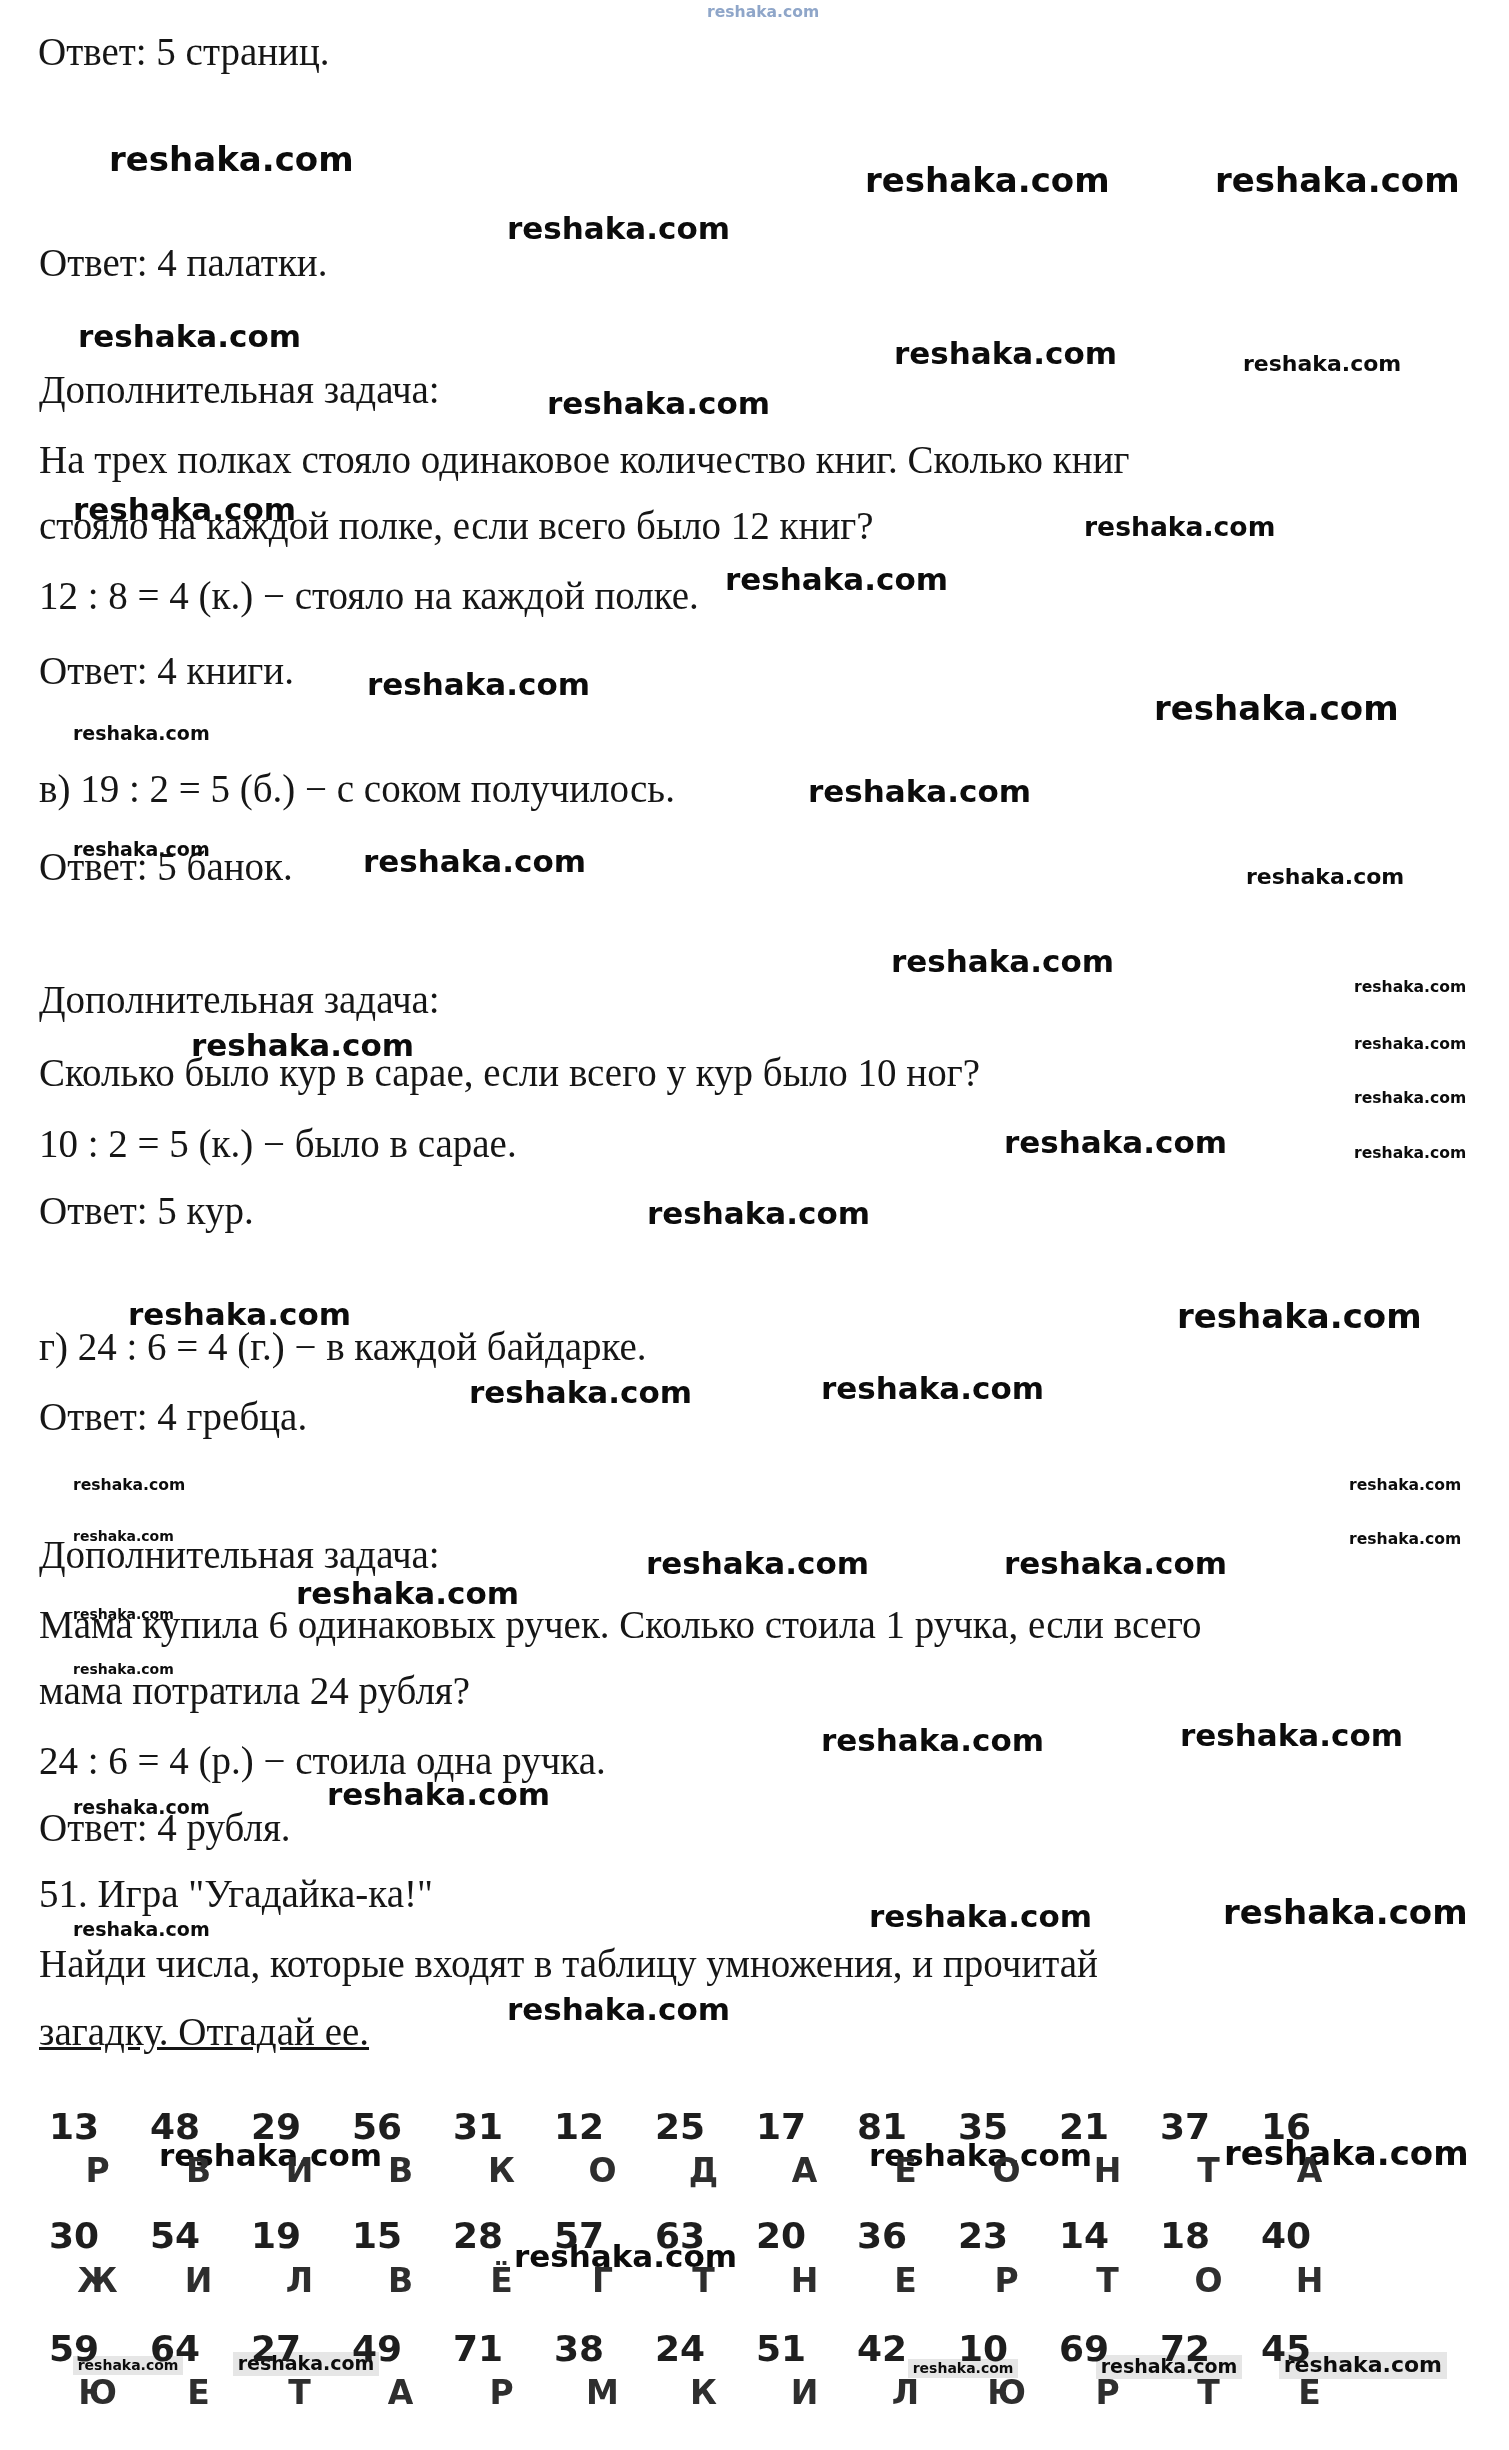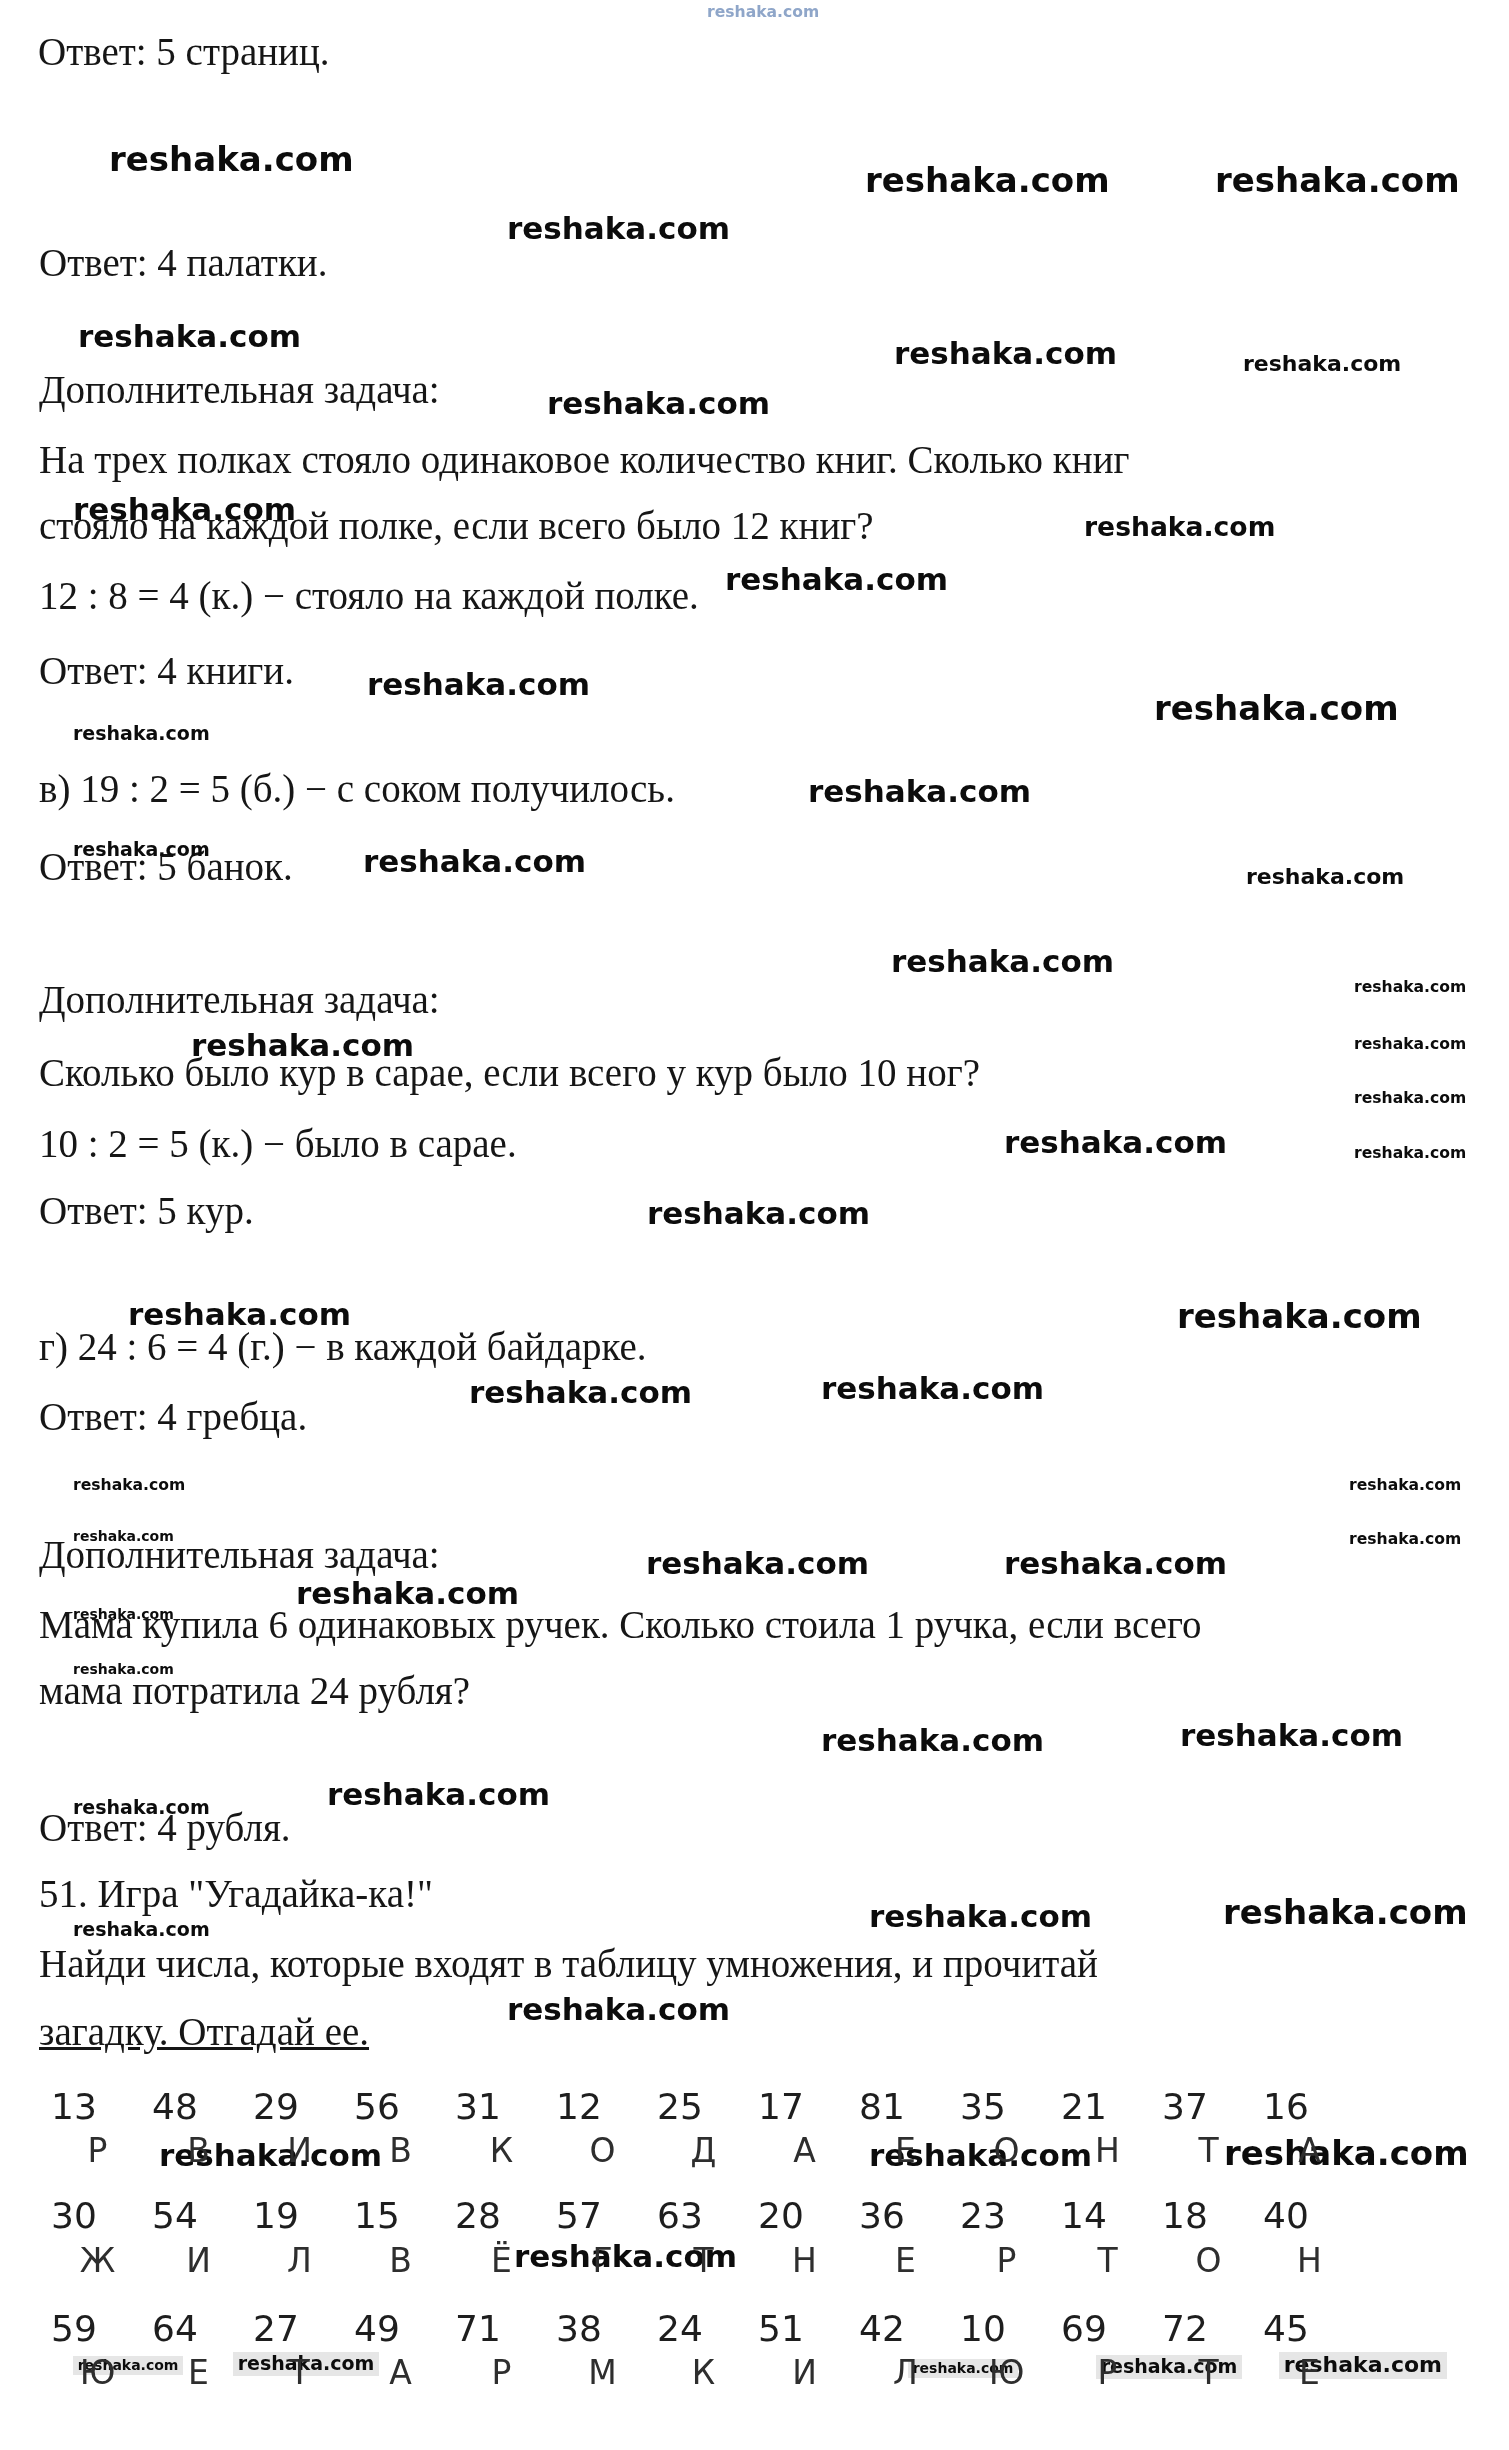--- a/index.html
+++ b/index.html
@@ -34,21 +34,22 @@
   .watermark-top {
     color: #8fa6c9;
     font-weight: 600;
   }
   .table-row {
     position: absolute;
     left: 23.5px;
     width: 1313px;
     display: flex;
     font-family: "DejaVu Sans", sans-serif;
-    font-weight: normal;
+    font-weight: bold;
+    margin-top: 20px;
   }
   .table-row.letters { left: 47px; }
   .table-cell {
     flex: 1;
     text-align: center;
   }
   .table-row.numbers .table-cell { font-size: 36px; color: #1e1e1e; }
   .table-row.letters .table-cell { font-size: 33px; color: #2e2e2e; }
   .bottom-band {
     position: absolute;
@@ -75,20 +76,21 @@
   <div class="text-line" style="left:39px;top:846px;">Ответ: 5 банок.</div>
   <div class="text-line" style="left:39px;top:979px;">Дополнительная задача:</div>
   <div class="text-line" style="left:39px;top:1052px;">Сколько было кур в сарае, если всего у кур было 10 ног?</div>
   <div class="text-line" style="left:39px;top:1123px;">10 : 2 = 5 (к.) − было в сарае.</div>
   <div class="text-line" style="left:39px;top:1190px;">Ответ: 5 кур.</div>
   <div class="text-line" style="left:39px;top:1326px;">г) 24 : 6 = 4 (г.) − в каждой байдарке.</div>
   <div class="text-line" style="left:39px;top:1396px;">Ответ: 4 гребца.</div>
   <div class="text-line" style="left:39px;top:1534px;">Дополнительная задача:</div>
   <div class="text-line" style="left:39px;top:1604px;">Мама купила 6 одинаковых ручек. Сколько стоила 1 ручка, если всего</div>
   <div class="text-line" style="left:39px;top:1670px;">мама потратила 24 рубля?</div>
+  <div class="text-line" style="left:39px;top:1740px;">24 : 6 = 4 (р.) − стоила одна ручка.</div>
   <div class="text-line" style="left:39px;top:1807px;">Ответ: 4 рубля.</div>
   <div class="text-line" style="left:39px;top:1873px;">51. Игра "Угадайка-ка!"</div>
   <div class="text-line" style="left:39px;top:1943px;">Найди числа, которые входят в таблицу умножения, и прочитай</div>
   <div class="text-line" style="left:39px;top:2011px;text-decoration:underline;">загадку. Отгадай ее.</div>
 
   <div class="bottom-band"></div>
 <div class="watermark" style="left: 109px; top: 142px; font-size: 34px;">reshaka.com</div>
     <div class="watermark" style="left: 865px; top: 163px; font-size: 34px;">reshaka.com</div>
     <div class="watermark" style="left: 1215px; top: 163px; font-size: 34px;">reshaka.com</div>
     <div class="watermark" style="left: 507px; top: 213px; font-size: 31px;">reshaka.com</div>

